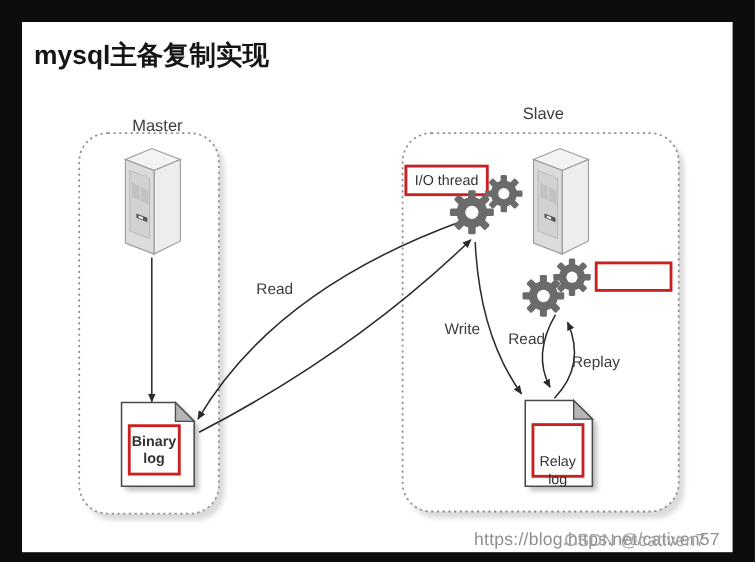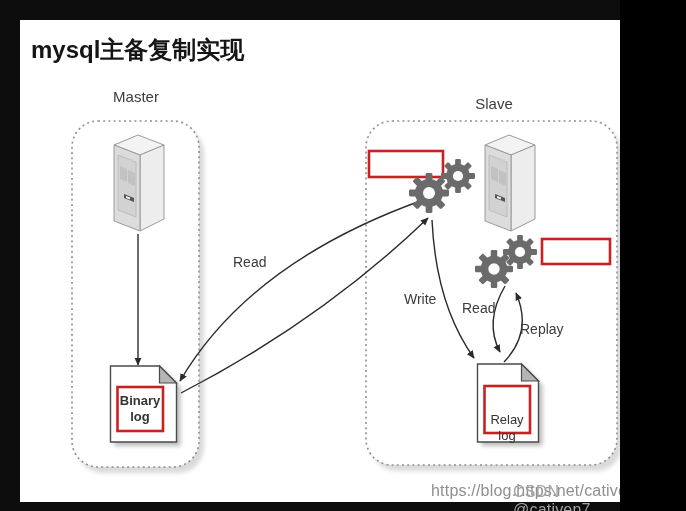--- a/index.html
+++ b/index.html
@@ -1,16 +1,16 @@
 <!DOCTYPE html>
 <html><head>
 <meta charset="utf-8">
 <style>
   html,body{margin:0;padding:0;background:#000;}
-  .frame{position:relative;width:620px;height:511px;background:#0d0d0d;
+  .frame{position:relative;width:686px;height:511px;background:#0d0d0d;
          font-family:"Liberation Sans",sans-serif;overflow:hidden;}
   .page{position:absolute;left:20px;top:20px;width:646px;height:482px;background:#ffffff;}
   .diagram-svg{position:absolute;left:0;top:0;width:686px;height:511px;z-index:1;}
   .title{position:absolute;left:31px;top:34px;font-size:24px;font-weight:bold;color:#151515;z-index:2;}
   .lbl{position:absolute;color:#3c3c3c;font-size:14px;z-index:3;white-space:pre-line;}
   .group-lbl{font-size:15px;}
   .center{text-align:center;}
   .box-label{position:absolute;display:flex;align-items:center;justify-content:center;
              text-align:center;white-space:pre-line;color:#333;font-size:13px;line-height:16px;z-index:3;}
   .wm{position:absolute;font-size:16px;color:#8f8f8f;z-index:4;letter-spacing:0.2px;}
@@ -88,28 +88,29 @@
     </g>
 
     <use href="#gear" transform="translate(429,193)"></use>
     <use href="#gear" transform="translate(458,176) scale(0.85)"></use>
     <use href="#gear" transform="translate(494,269) scale(0.95)"></use>
     <use href="#gear" transform="translate(520,252) scale(0.85)"></use>
   </svg>
 
   <div class="title">mysql主备复制实现</div>
 
-  <div class="lbl group-lbl" style="left:106px;top:88px;width:60px;text-align:center;">Master</div>
+  <div class="lbl group-lbl" style="left:106px;top:106px;width:60px;text-align:right;">Master</div>
   <div class="lbl group-lbl" style="left:464px;top:95px;width:60px;text-align:center;">Slave</div>
 
   <div class="lbl" style="left:233px;top:254px;">Read</div>
   <div class="lbl" style="left:404px;top:291px;">Write</div>
   <div class="lbl" style="left:462px;top:300px;">Read</div>
   <div class="lbl" style="left:520px;top:321px;">Replay</div>
 
+  <div class="box-label" style="left:369px;top:151px;width:74px;height:26px;">I/O thread</div>
   <div class="box-label" style="left:117px;top:387px;width:46px;height:44px;font-weight:bold;">Binary
 log</div>
   <div class="box-label" style="left:484px;top:404px;width:46px;height:47px;">Relay
 log</div>
 
   <div class="wm" style="left:431px;top:482px;">https://blog.https.net/cativen57</div>
   <div class="wm wm2" style="left:513px;top:483px;">CSDN @cativen7</div>
 </div>
 
 </body></html>

